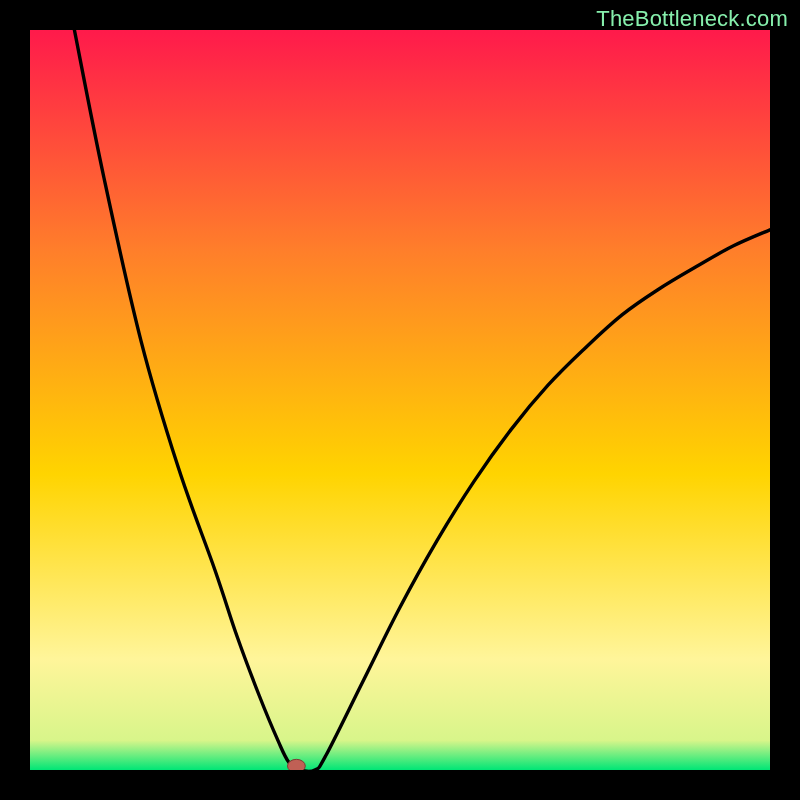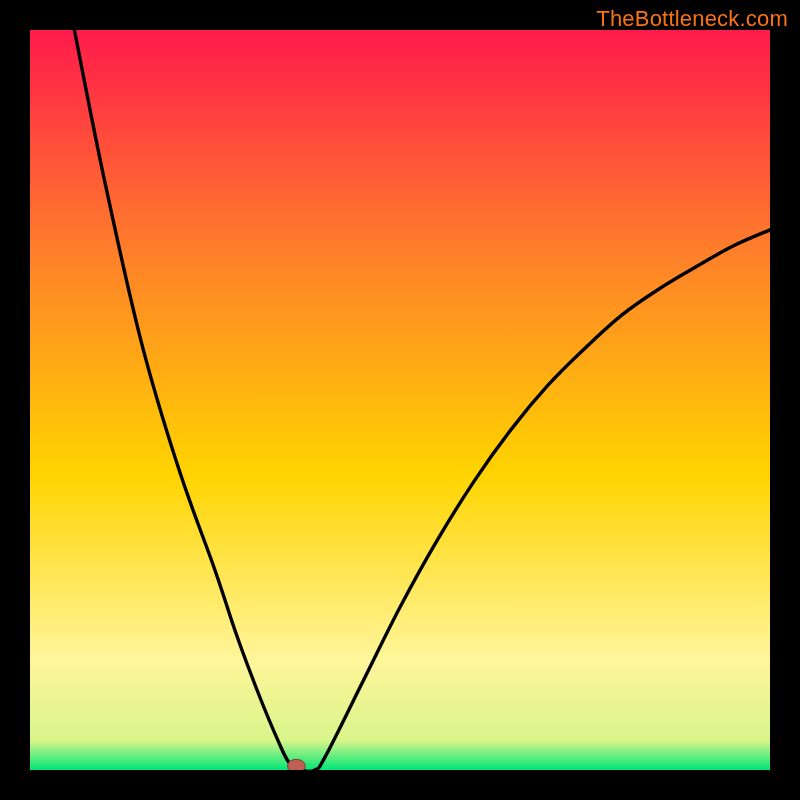--- a/index.html
+++ b/index.html
@@ -17,21 +17,21 @@
     width: 740px;
     height: 740px;
   }
   .watermark {
     position: absolute;
     top: 6px;
     right: 12px;
     font-family: Arial, Helvetica, sans-serif;
     font-size: 22px;
     font-weight: 400;
-    color: #f97316;
+    color: #86efac;
     letter-spacing: 0.2px;
     user-select: none;
   }
   svg { display: block; }
 </style>
 </head>
 <body>
 
 <div class="viewport">
   <div class="plot-area">

